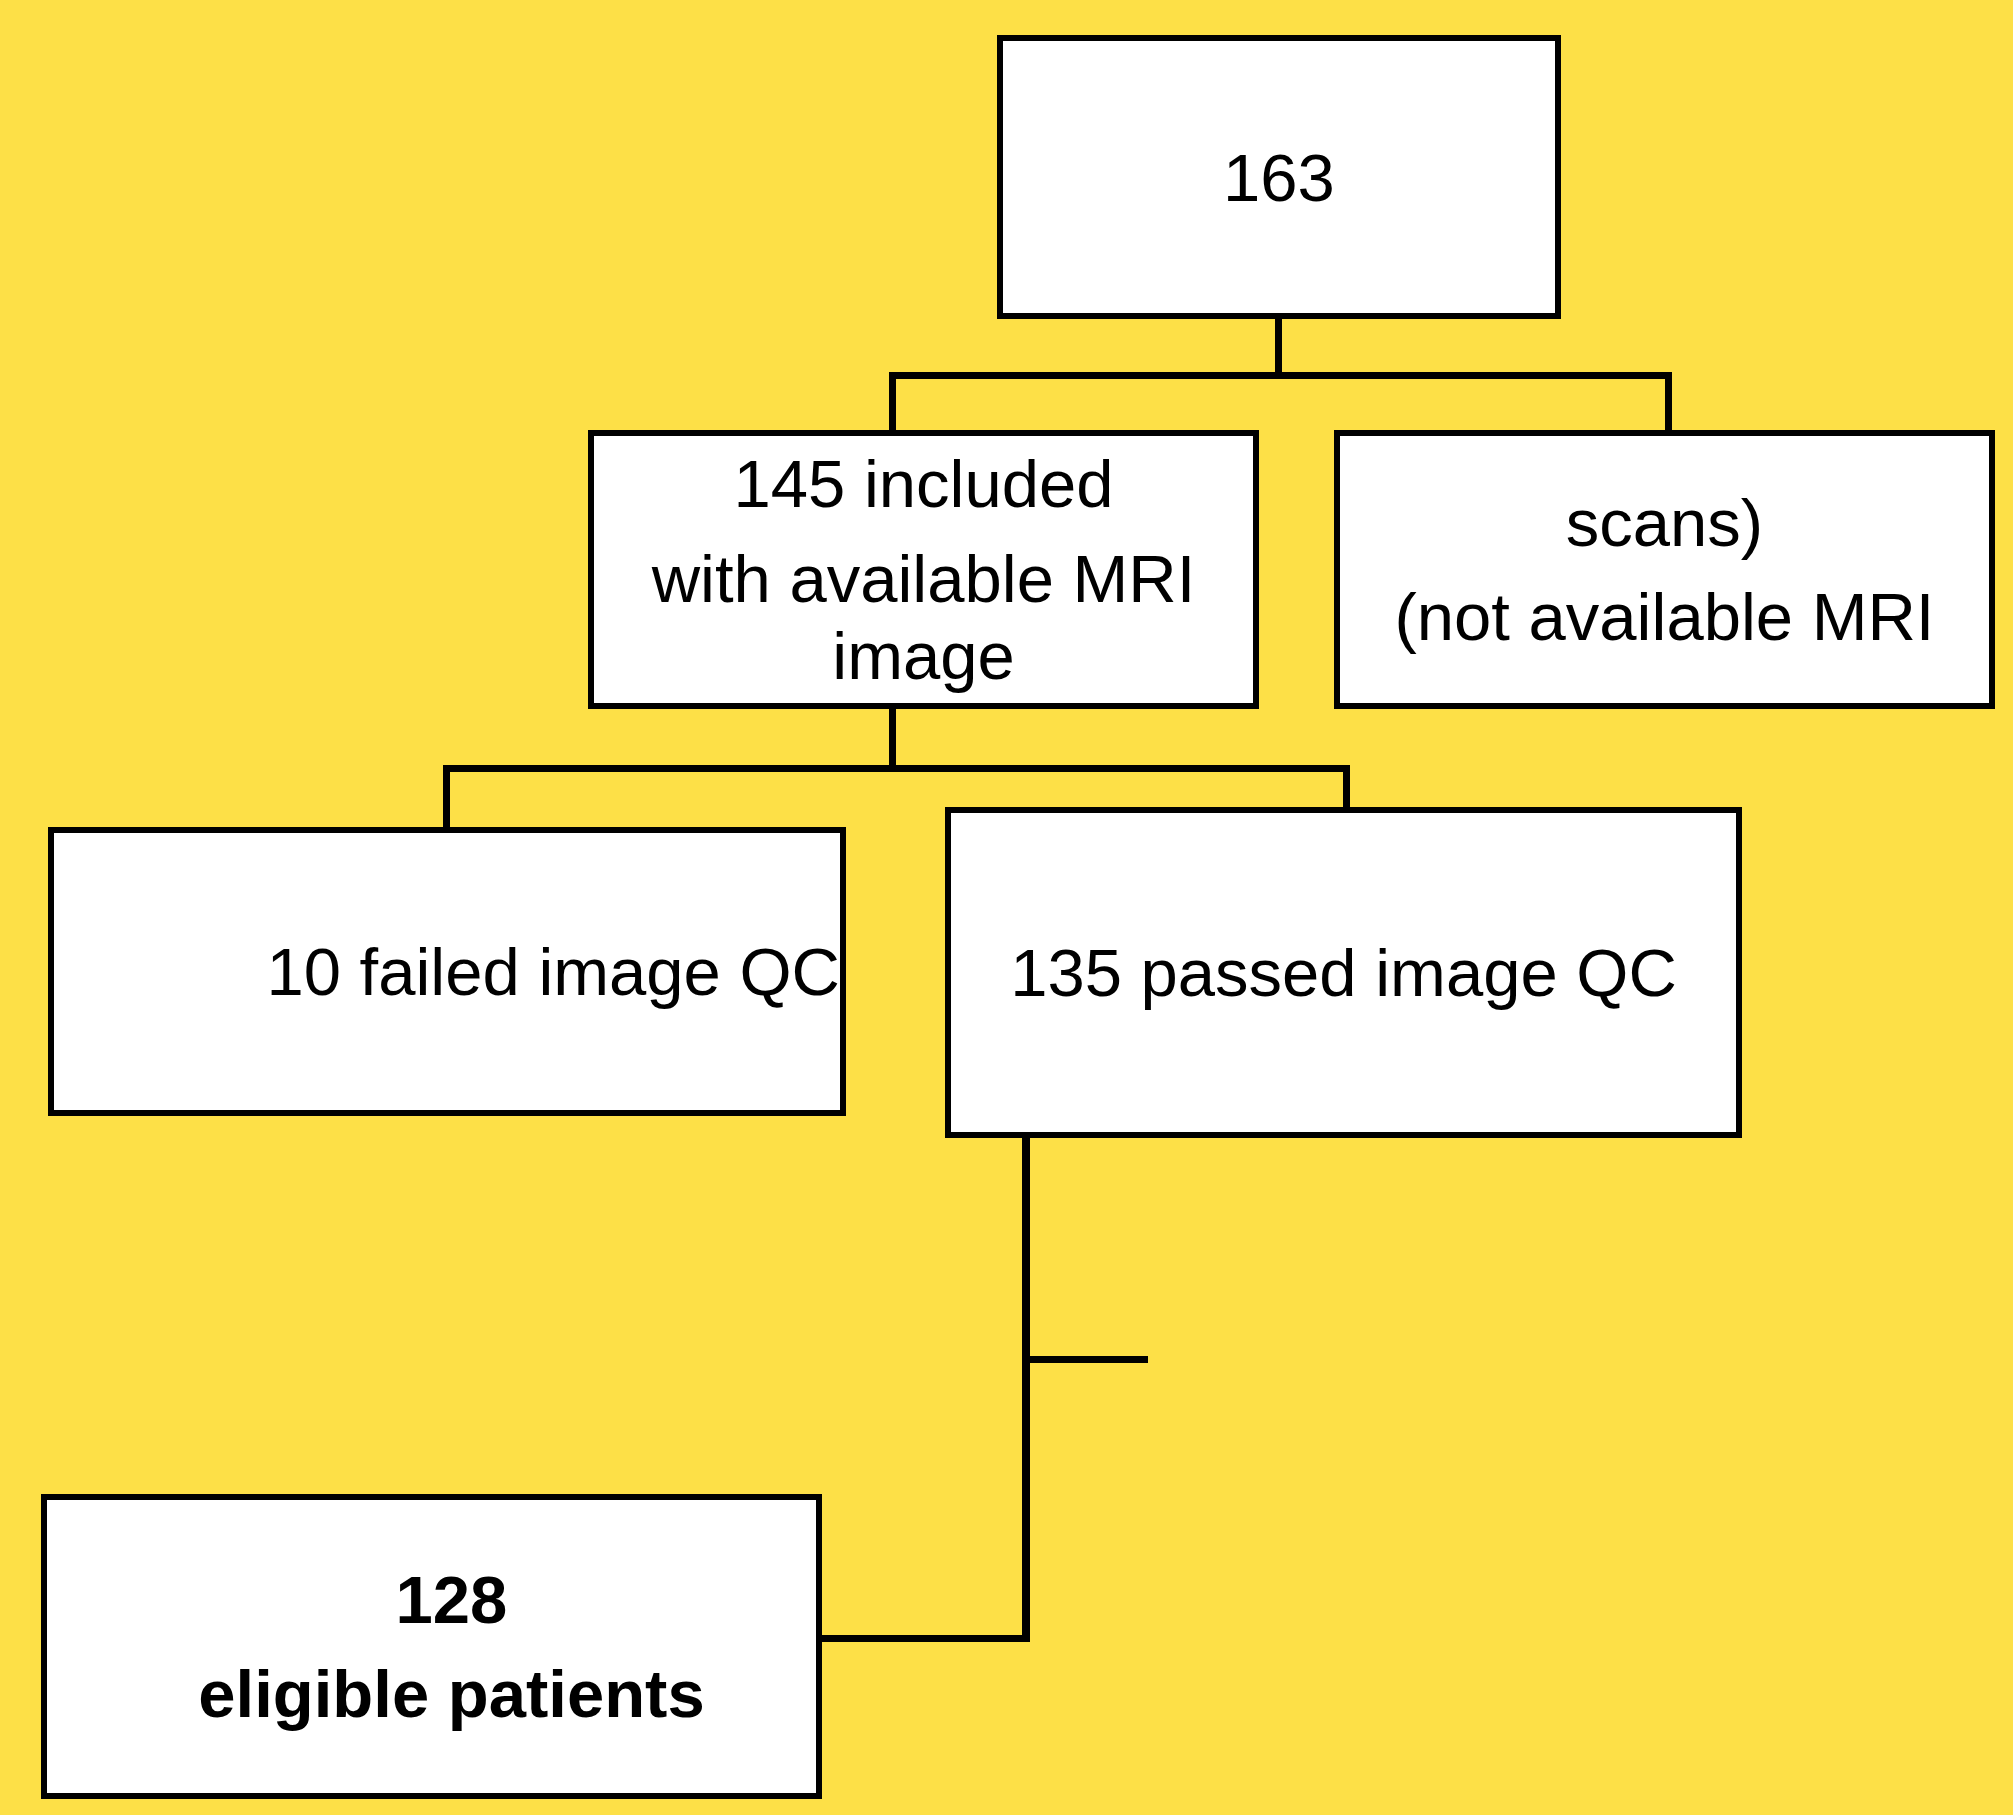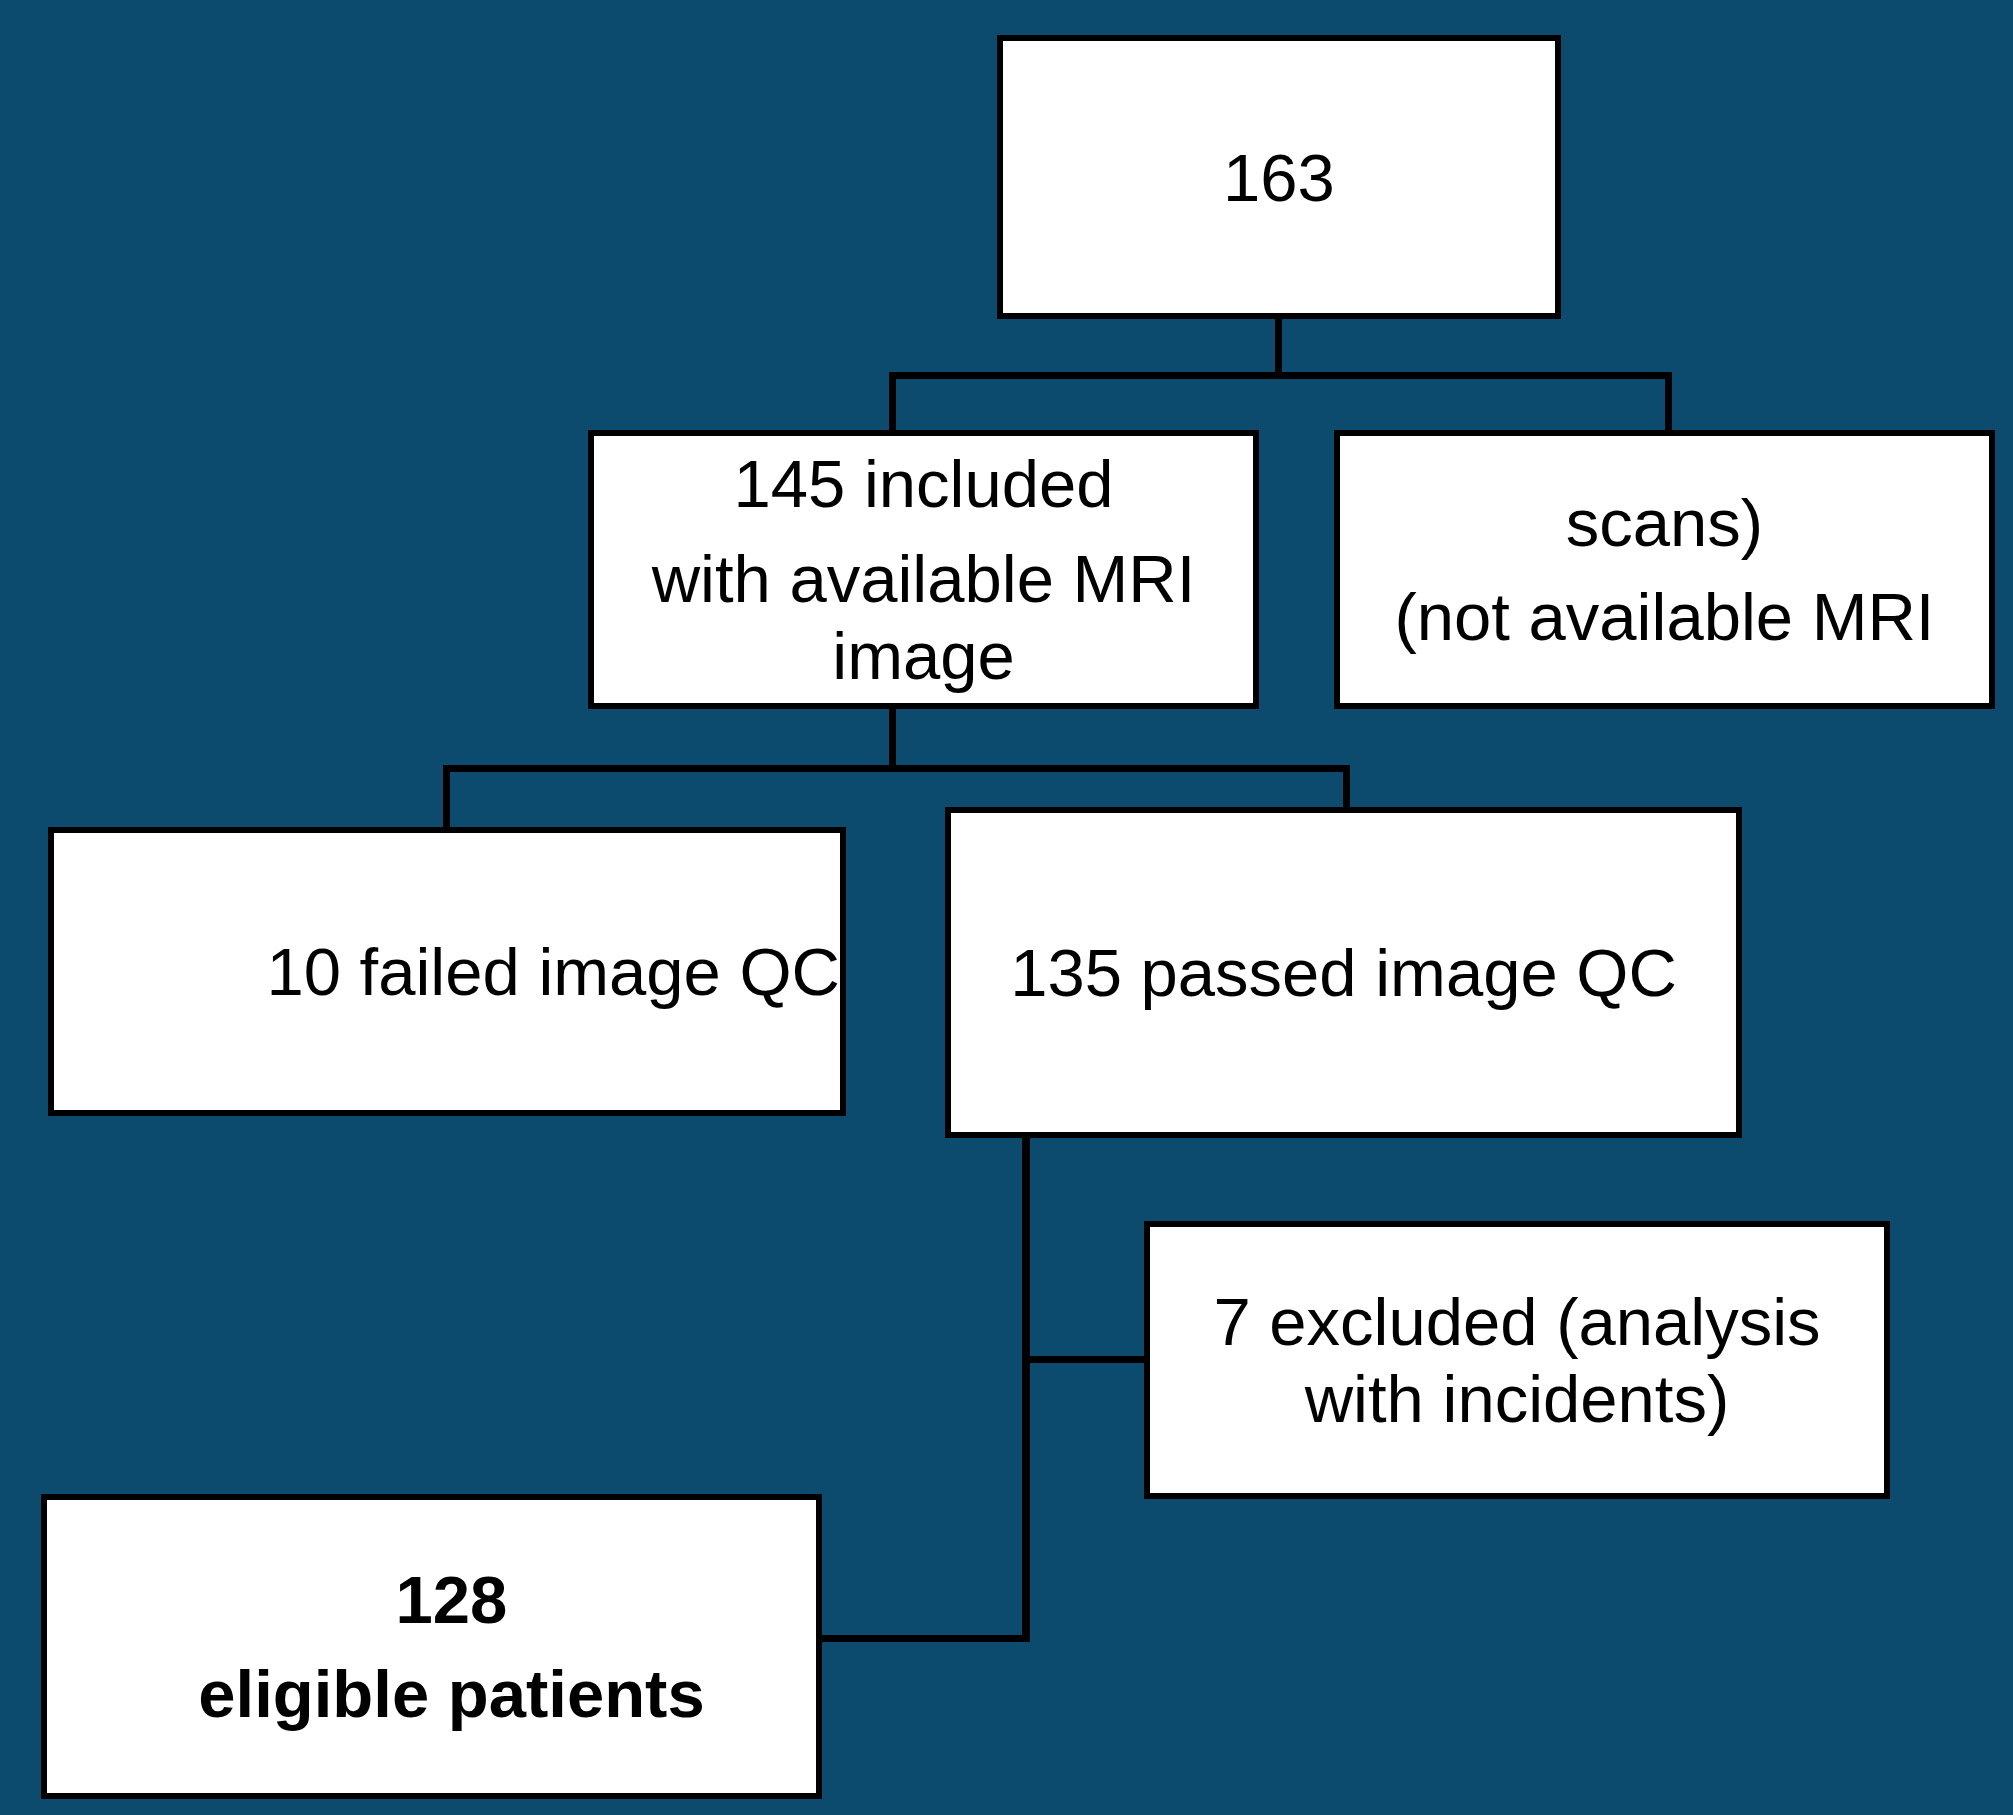--- a/index.html
+++ b/index.html
@@ -1,20 +1,20 @@
 <!DOCTYPE html>
 <html style="font-size:13.4px"><head>
 <meta charset="utf-8">
 <style>
   html, body { margin: 0; padding: 0; background: #ffffff; }
   .stage {
     position: relative;
     width: 2014px;
     height: 1816px;
-    background: #0c4a6e;
+    background: #fde047;
     font-family: "Liberation Sans", "DejaVu Sans", sans-serif;
     color: #000000;
     overflow: hidden;
   }
   .box {
     position: absolute;
     box-sizing: border-box;
     border: 6.7px solid #000000;
     background: #ffffff;
     display: flex;
@@ -86,24 +86,20 @@
   </div>
 
   <div class="box" id="box-d">
     <div class="tline">10 failed image QC</div>
   </div>
 
   <div class="box" id="box-e">
     <div class="tline">135 passed image QC</div>
   </div>
 
-  <div class="box" id="box-f">
-    <div class="tline">7 excluded (analysis</div>
-    <div class="tline">with incidents)</div>
-  </div>
 
   <div class="box bold" id="box-g">
     <div class="tline">128</div>
     <div class="tline gap">eligible patients</div>
   </div>
 
 </div>
 
 
 </body></html>

